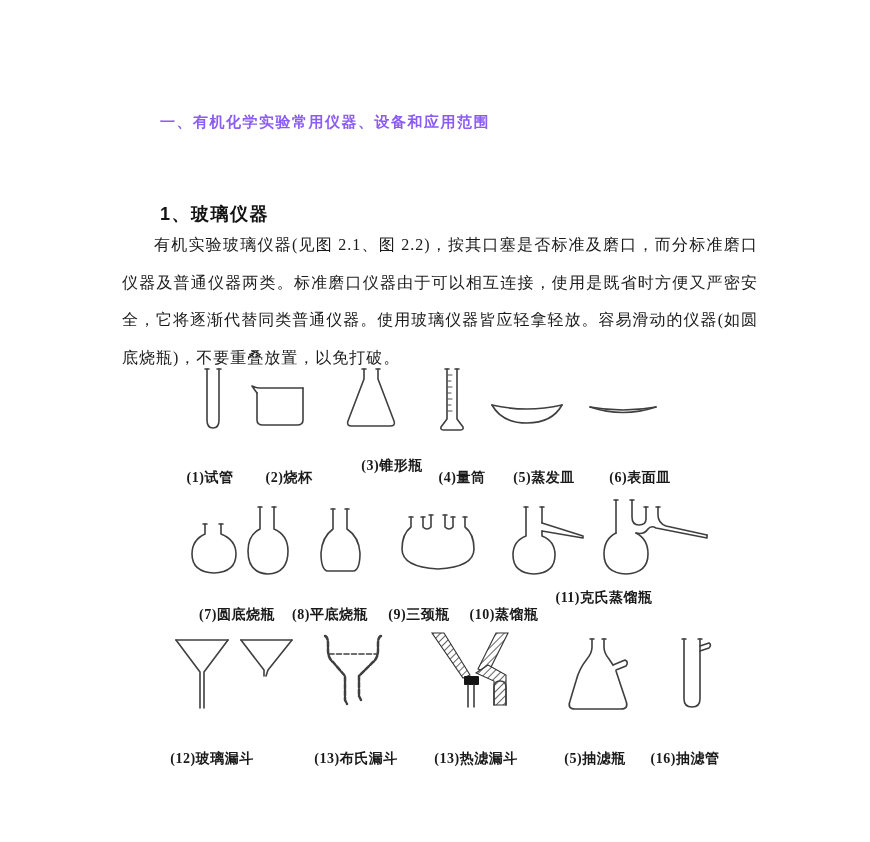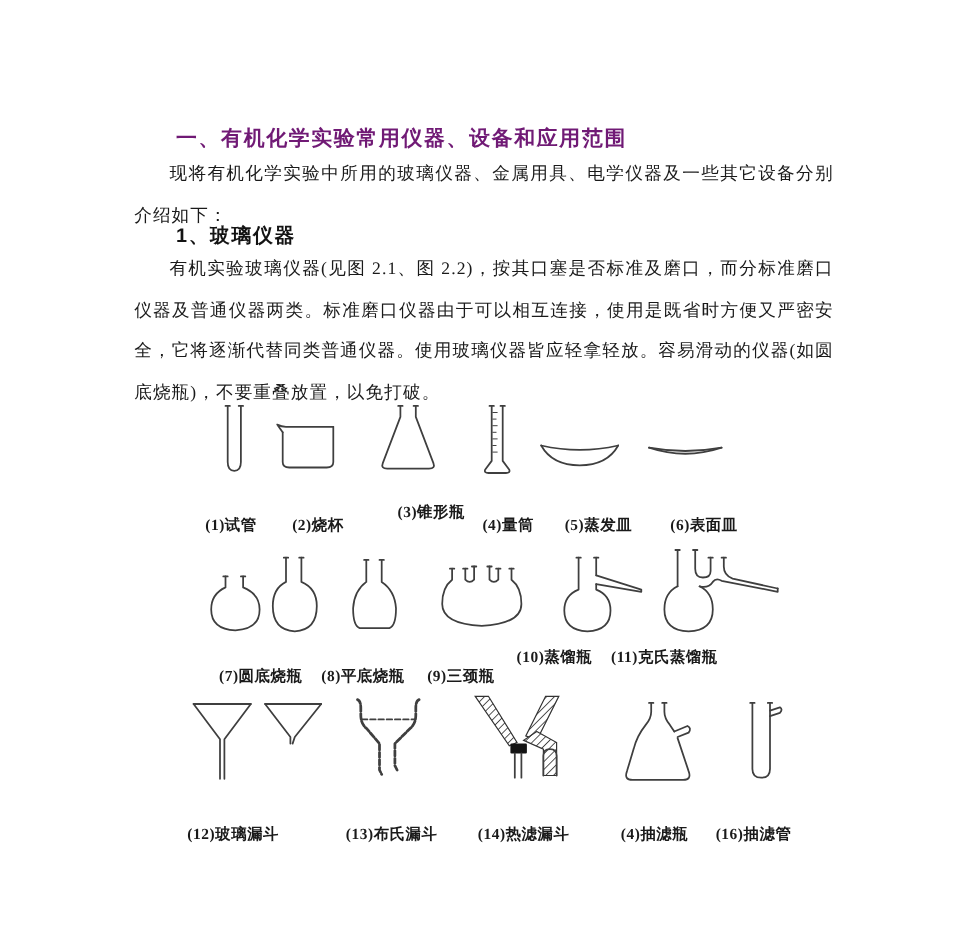--- a/index.html
+++ b/index.html
@@ -10,21 +10,21 @@
     overflow:hidden;
   }
   .doc-title {
     position:absolute; left:0; top:72px; width:870px; text-align:center;
     font-family:"Liberation Sans","DejaVu Sans",sans-serif;
     font-size:21px; font-weight:bold; letter-spacing:1px; color:#131313;
   }
   .sec-heading {
     position:absolute; left:160px; top:113px;
     font-family:Liberation Mono, monospace;
-    font-size:19px; font-weight:bold; letter-spacing:1.5px; color:#701a75;
+    font-size:15px; font-weight:bold; letter-spacing:1.5px; color:#8b5cf6;
   }
   .sub-heading {
     position:absolute; left:160px; top:202px;
     font-family:"Liberation Sans","DejaVu Sans",sans-serif;
     font-size:18px; font-weight:bold; letter-spacing:1.5px; color:#131313;
   }
   .para {
     position:absolute; left:122px; width:636px;
     font-size:16px; line-height:37.5px; letter-spacing:1px;
     text-align:justify; text-indent:2em; color:#1a1a1a;
@@ -44,21 +44,20 @@
   svg.lineart .thin { stroke-width:0.9; }
   svg.lineart .dash { stroke-dasharray:5 2.5; stroke-width:1.6; }
   svg.lineart .stipple { stroke-dasharray:5 1.8; stroke-width:2.5; }
 </style>
 </head>
 <body>
 
 <div class="page">
 
   <div class="sec-heading">一、有机化学实验常用仪器、设备和应用范围</div>
-  <div class="para para1">现将有机化学实验中所用的玻璃仪器、金属用具、电学仪器及一些其它设备分别介绍如下：</div>
   <div class="sub-heading">1、玻璃仪器</div>
   <div class="para para2">有机实验玻璃仪器(见图 2.1、图 2.2)，按其口塞是否标准及磨口，而分标准磨口仪器及普通仪器两类。标准磨口仪器由于可以相互连接，使用是既省时方便又严密安全，它将逐渐代替同类普通仪器。使用玻璃仪器皆应轻拿轻放。容易滑动的仪器(如圆底烧瓶)，不要重叠放置，以免打破。</div>
 
   <div class="figure">
 
     <div class="fig-item" style="left:202px; top:2px;">
       <svg class="lineart" width="22" height="64" viewBox="0 0 22 64">
         <path d="M5 2 V53 Q5 61 11 61 Q17 61 17 53 V2"></path>
         <path d="M3 2 H7 M15 2 H19"></path>
       </svg>
@@ -143,21 +142,21 @@
         <path d="M42 3 V20 Q42 28 49 28 Q56 28 56 22 V10"></path>
         <path d="M68 10 V18 Q68 26 76 29 L117 38"></path>
         <path d="M46 36 Q54 38 58 32 Q61 28 66 31 L117 41 M117 38 V41"></path>
         <path d="M24 3 H28 M40 3 H44 M54 10 H58 M66 10 H70"></path>
       </svg>
     </div>
 
     <div class="fig-cap" style="left:204px; top:241px;margin-left:33px;">(7)圆底烧瓶</div>
     <div class="fig-cap" style="left:330px; top:241px;">(8)平底烧瓶</div>
     <div class="fig-cap" style="left:419px; top:241px;">(9)三颈瓶</div>
-    <div class="fig-cap" style="left:504px; top:224px;">(10)蒸馏瓶</div>
+    <div class="fig-cap" style="left:504px; top:241px;">(10)蒸馏瓶</div>
     <div class="fig-cap" style="left:604px; top:224px;">(11)克氏蒸馏瓶</div>
 
     <div class="fig-item" style="left:174px; top:271px;">
       <svg class="lineart" width="56" height="76" viewBox="0 0 56 76">
         <path d="M2 4 H54"></path>
         <path d="M2 4 L26 36 V72 M54 4 L30 36 V72"></path>
       </svg>
     </div>
     <div class="fig-item" style="left:239px; top:271px;">
       <svg class="lineart" width="55" height="42" viewBox="0 0 55 42">
@@ -199,18 +198,18 @@
     <div class="fig-item" style="left:676px; top:272px;">
       <svg class="lineart" width="38" height="74" viewBox="0 0 38 74">
         <path d="M8 2 V62 Q8 70 16 70 Q24 70 24 62 V2"></path>
         <path d="M24 9 L33 6 Q36 8 33 11 L24 14"></path>
         <path d="M6 2 H10 M22 2 H26"></path>
       </svg>
     </div>
 
     <div class="fig-cap" style="left:212px; top:385px;">(12)玻璃漏斗</div>
     <div class="fig-cap" style="left:356px; top:385px;">(13)布氏漏斗</div>
-    <div class="fig-cap" style="left:476px; top:385px;">(14)热滤漏斗</div>
-    <div class="fig-cap" style="left:595px; top:385px;">(4)抽滤瓶</div>
+    <div class="fig-cap" style="left:476px; top:385px;">(13)热滤漏斗</div>
+    <div class="fig-cap" style="left:595px; top:385px;">(5)抽滤瓶</div>
     <div class="fig-cap" style="left:685px; top:385px;">(16)抽滤管</div>
 
   </div>
 </div>
 
 </body></html>

